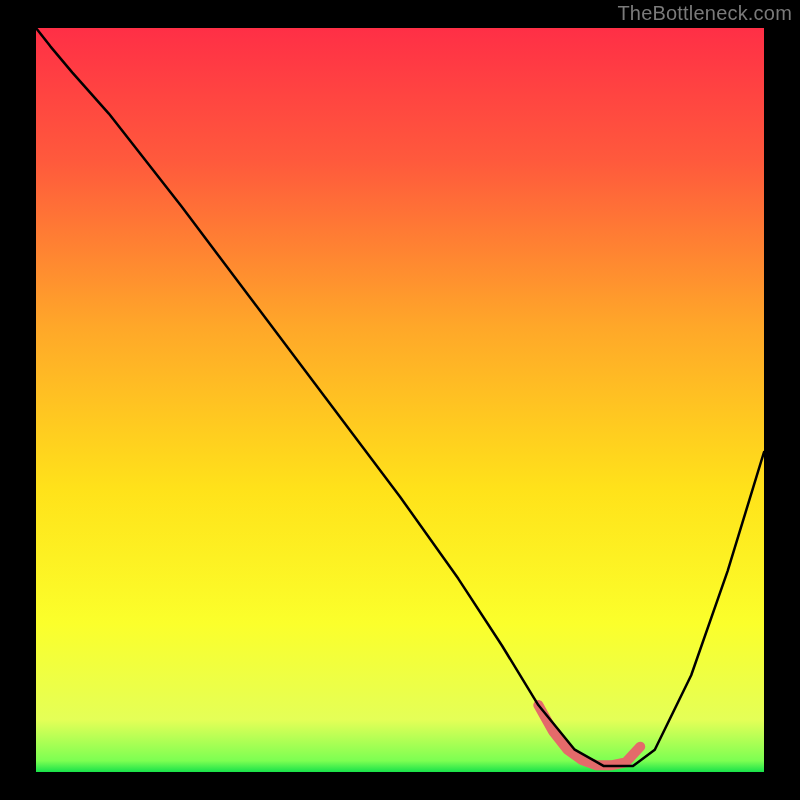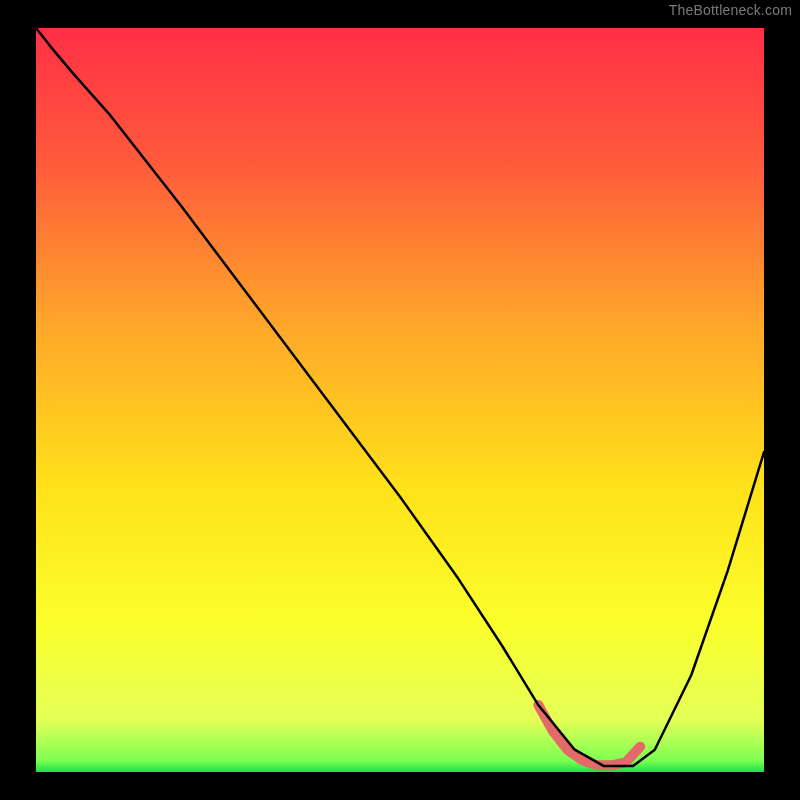--- a/index.html
+++ b/index.html
@@ -13,21 +13,21 @@
   .container {
     position: relative;
     width: 800px;
     height: 800px;
   }
   .watermark {
     position: absolute;
     top: 2px;
     right: 8px;
     font-family: Arial, Helvetica, sans-serif;
-    font-size: 14px;
+    font-size: 20px;
     font-weight: 500;
     color: #7a7a7a;
     z-index: 10;
     letter-spacing: 0.2px;
   }
   svg {
     position: absolute;
     top: 0;
     left: 0;
   }

